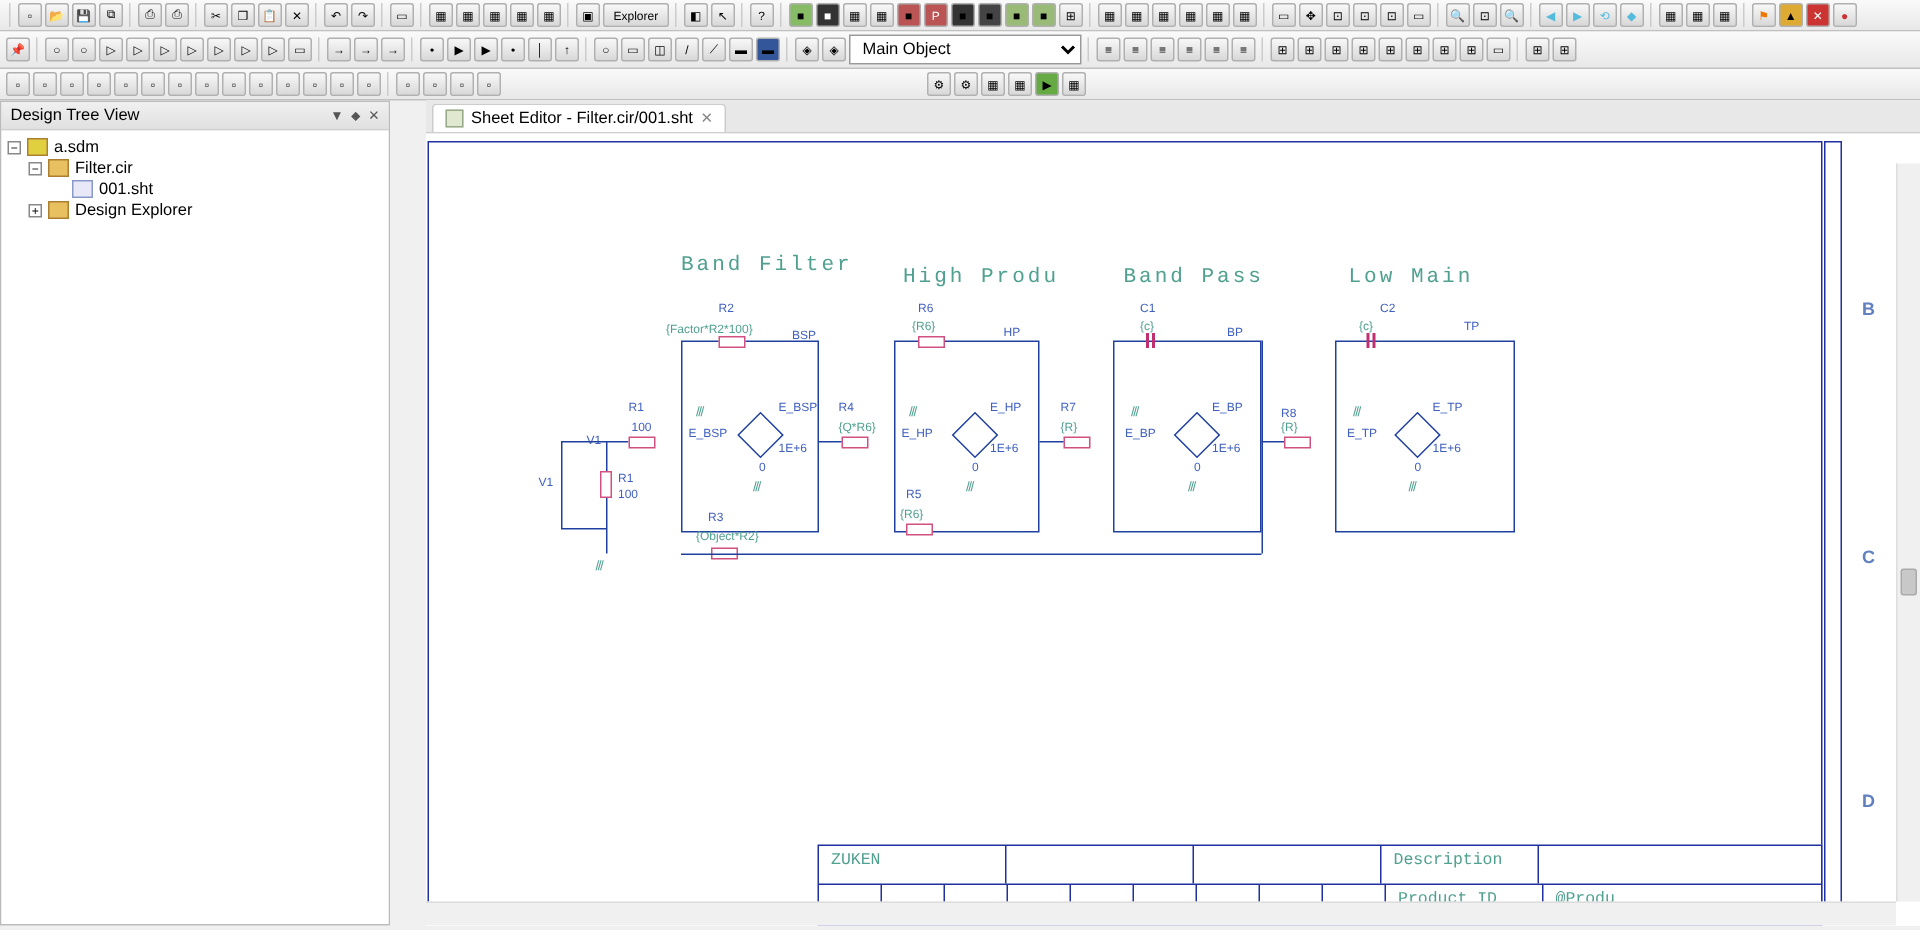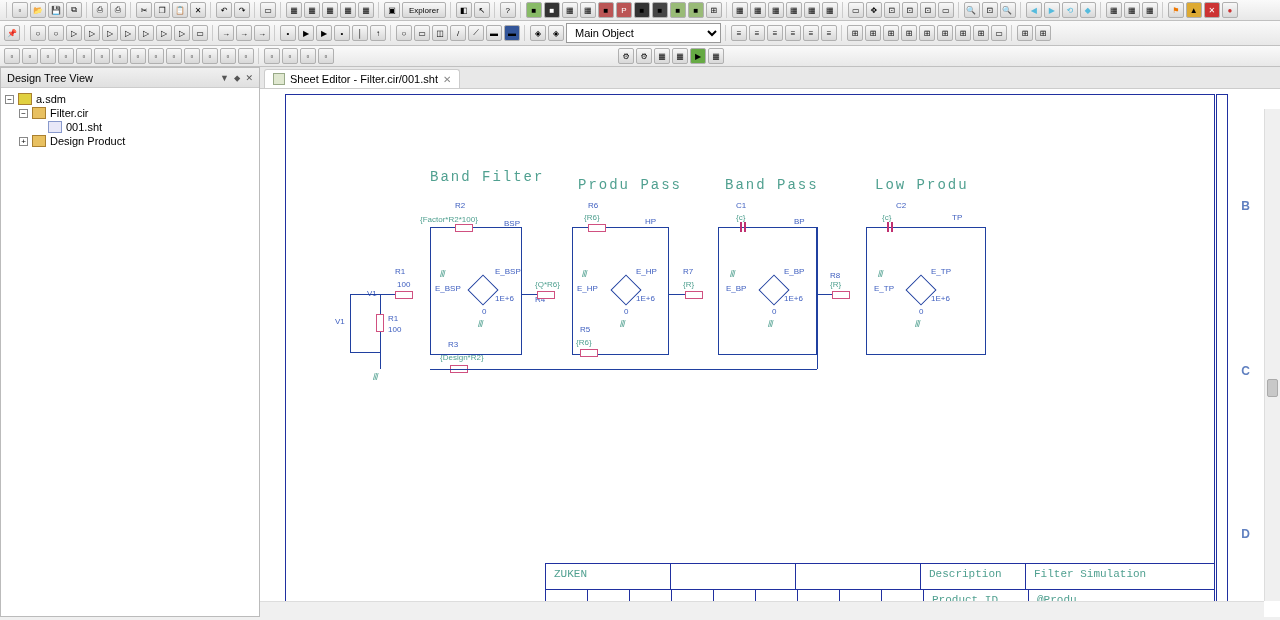--- a/index.html
+++ b/index.html
@@ -4,21 +4,21 @@
 <style>
 * { box-sizing: border-box; margin: 0; padding: 0; font-family: Tahoma, sans-serif; }
 body { background: #f0f0f0; width: 1280px; height: 620px; overflow: hidden; font-size: 11px; }
 
 .toolbar { display: flex; align-items: center; background: linear-gradient(#fafafa,#e8e8e8); border-bottom: 1px solid #c0c0c0; padding: 2px 4px; gap: 2px; flex-wrap: nowrap; }
 .tb-btn { width: 16px; height: 16px; background: linear-gradient(#f8f8f8,#d8d8d8); border: 1px solid #b0b0b0; border-radius: 2px; display: inline-flex; align-items: center; justify-content: center; font-size: 8px; cursor: pointer; }
 .tb-btn.wide { width: auto; padding: 0 6px; }
 .tb-sep { width: 2px; height: 16px; border-left: 1px solid #ccc; margin: 0 2px; }
 .tb-select { height: 20px; width: 155px; border: 1px solid #999; background: #fff; font-size: 11px; padding: 0 4px; }
 
-.main { display: flex; height: calc(100% - 70px); }
+.main { display: flex; height: calc(100% - 70px); gap: 24px; }
 .tree-panel { width: 260px; background: #fafafa; border: 1px solid #bbb; display: flex; flex-direction: column; }
 .tree-title { background: linear-gradient(#f0f0f0,#e0e0e0); padding: 3px 6px; border-bottom: 1px solid #ccc; display: flex; justify-content: space-between; align-items: center; }
 .tree-title-ctrls span { font-size: 9px; color: #555; margin-left: 2px; cursor: pointer; }
 .tree-body { flex: 1; background: #fff; padding: 4px; overflow: auto; }
 .tree-node { padding: 1px 0; display: flex; align-items: center; gap: 4px; cursor: pointer; }
 .tree-exp { width: 9px; height: 9px; border: 1px solid #888; font-size: 8px; line-height: 7px; text-align: center; background: #fff; }
 .tree-icon { width: 14px; height: 12px; background: #e8c060; border: 1px solid #aa8030; }
 .tree-icon.proj { background: #e0d040; }
 .tree-icon.sheet { background: #e8e8f8; border-color: #8899cc; }
 .indent1 { margin-left: 14px; }
@@ -252,21 +252,21 @@
         <span>Filter.cir</span>
       </div>
       <div class="tree-node indent2">
         <span style="width:11px"></span>
         <span class="tree-icon sheet"></span>
         <span>001.sht</span>
       </div>
       <div class="tree-node indent1">
         <span class="tree-exp">+</span>
         <span class="tree-icon"></span>
-        <span>Design Product</span>
+        <span>Design Explorer</span>
       </div>
     </div>
   </div>
 
   <div class="editor-area">
     <div class="editor-tabs">
       <div class="tab">
         <span class="tab-icon"></span>
         <span>Sheet Editor - Filter.cir/001.sht</span>
         <span class="tab-close">✕</span>
@@ -274,23 +274,23 @@
     </div>
 
     <div class="canvas">
       <div class="sheet-border"></div>
       <div class="ruler-r"></div>
       <div class="ruler-mark" style="right:30px;top:110px;">B</div>
       <div class="ruler-mark" style="right:30px;top:275px;">C</div>
       <div class="ruler-mark" style="right:30px;top:438px;">D</div>
 
       <div class="section-title" style="left:170px;top:80px;">Band Filter</div>
-      <div class="section-title" style="left:318px;top:88px;">Produ Pass</div>
+      <div class="section-title" style="left:318px;top:88px;">High Produ</div>
       <div class="section-title" style="left:465px;top:88px;">Band Pass</div>
-      <div class="section-title" style="left:615px;top:88px;">Low Produ</div>
+      <div class="section-title" style="left:615px;top:88px;">Low Main</div>
 
       <div class="comp-label" style="left:107px;top:200px;">V1</div>
       <div class="comp-label" style="left:75px;top:228px;">V1</div>
       <div class="wire-h" style="left:90px;top:205px;width:45px;"></div>
       <div class="wire-v" style="left:90px;top:205px;height:58px;"></div>
       <div class="wire-v" style="left:120px;top:205px;height:75px;"></div>
       <div class="wire-h" style="left:90px;top:263px;width:30px;"></div>
       <div class="resistor v" style="left:116px;top:225px;"></div>
       <div class="comp-label" style="left:128px;top:225px;">R1</div>
       <div class="comp-label" style="left:128px;top:236px;">100</div>
@@ -305,29 +305,29 @@
       <div class="comp-label" style="left:137px;top:191px;">100</div>
       <div class="resistor" style="left:135px;top:202px;"></div>
       <div class="comp-label" style="left:175px;top:195px;">E_BSP</div>
       <div class="diamond" style="left:212px;top:190px;"></div>
       <div class="comp-label" style="left:235px;top:178px;">E_BSP</div>
       <div class="comp-label" style="left:235px;top:205px;">1E+6</div>
       <div class="comp-label" style="left:222px;top:218px;">0</div>
       <div class="gnd" style="left:180px;top:180px;">///</div>
       <div class="gnd" style="left:218px;top:230px;">///</div>
       <div class="comp-label" style="left:188px;top:251px;">R3</div>
-      <div class="comp-label teal" style="left:180px;top:264px;">{Design*R2}</div>
+      <div class="comp-label teal" style="left:180px;top:264px;">{Object*R2}</div>
       <div class="resistor" style="left:190px;top:276px;"></div>
 
       <div class="block" style="left:312px;top:138px;width:97px;height:128px;"></div>
       <div class="comp-label" style="left:328px;top:112px;">R6</div>
       <div class="comp-label teal" style="left:324px;top:124px;">{R6}</div>
       <div class="comp-label" style="left:385px;top:128px;">HP</div>
       <div class="resistor" style="left:328px;top:135px;"></div>
-      <div class="comp-label" style="left:275px;top:178px;margin-top:28px;">R4</div>
+      <div class="comp-label" style="left:275px;top:178px;">R4</div>
       <div class="comp-label teal" style="left:275px;top:191px;">{Q*R6}</div>
       <div class="resistor" style="left:277px;top:202px;"></div>
       <div class="comp-label" style="left:317px;top:195px;">E_HP</div>
       <div class="diamond" style="left:355px;top:190px;"></div>
       <div class="comp-label" style="left:376px;top:178px;">E_HP</div>
       <div class="comp-label" style="left:376px;top:205px;">1E+6</div>
       <div class="comp-label" style="left:364px;top:218px;">0</div>
       <div class="gnd" style="left:322px;top:180px;">///</div>
       <div class="gnd" style="left:360px;top:230px;">///</div>
       <div class="comp-label" style="left:320px;top:236px;">R5</div>
@@ -371,21 +371,20 @@
       <div class="wire-h" style="left:262px;top:205px;width:15px;"></div>
       <div class="wire-h" style="left:409px;top:205px;width:16px;"></div>
       <div class="wire-h" style="left:557px;top:205px;width:15px;"></div>
 
       <div class="title-block" style="width:670px;">
         <div class="tb-row">
           <div class="tb-cell" style="width:125px;">ZUKEN</div>
           <div class="tb-cell" style="width:125px;"></div>
           <div class="tb-cell" style="width:125px;"></div>
           <div class="tb-cell" style="width:105px;">Description</div>
-          <div class="tb-cell" style="flex:1;border-right:none;">Filter Simulation</div>
         </div>
         <div class="tb-row" style="border-bottom:none;">
           <div class="tb-cell" style="width:42px;"></div>
           <div class="tb-cell" style="width:42px;"></div>
           <div class="tb-cell" style="width:42px;"></div>
           <div class="tb-cell" style="width:42px;"></div>
           <div class="tb-cell" style="width:42px;"></div>
           <div class="tb-cell" style="width:42px;"></div>
           <div class="tb-cell" style="width:42px;"></div>
           <div class="tb-cell" style="width:42px;"></div>

